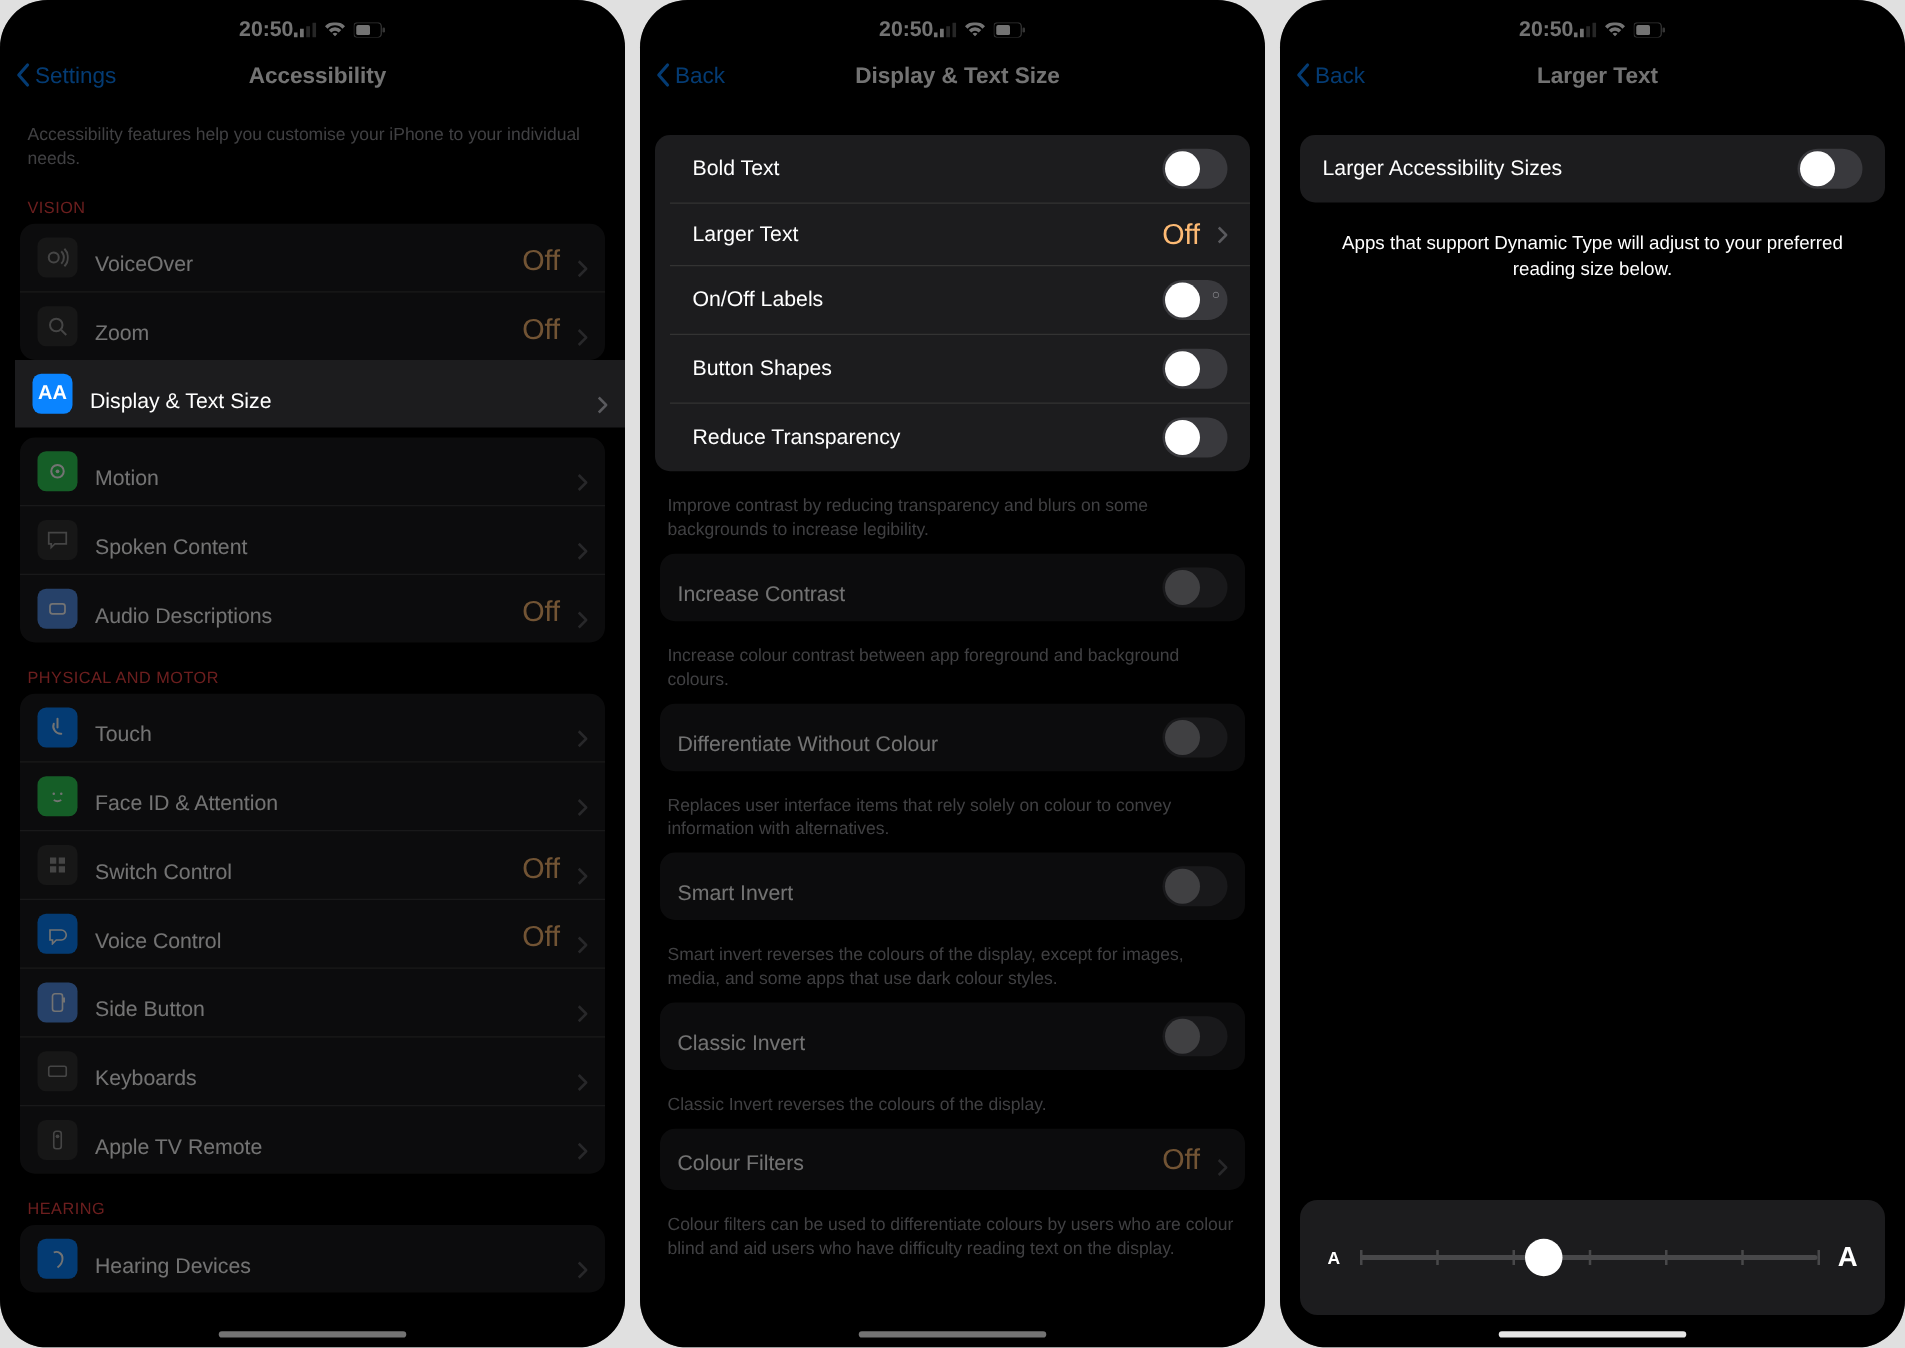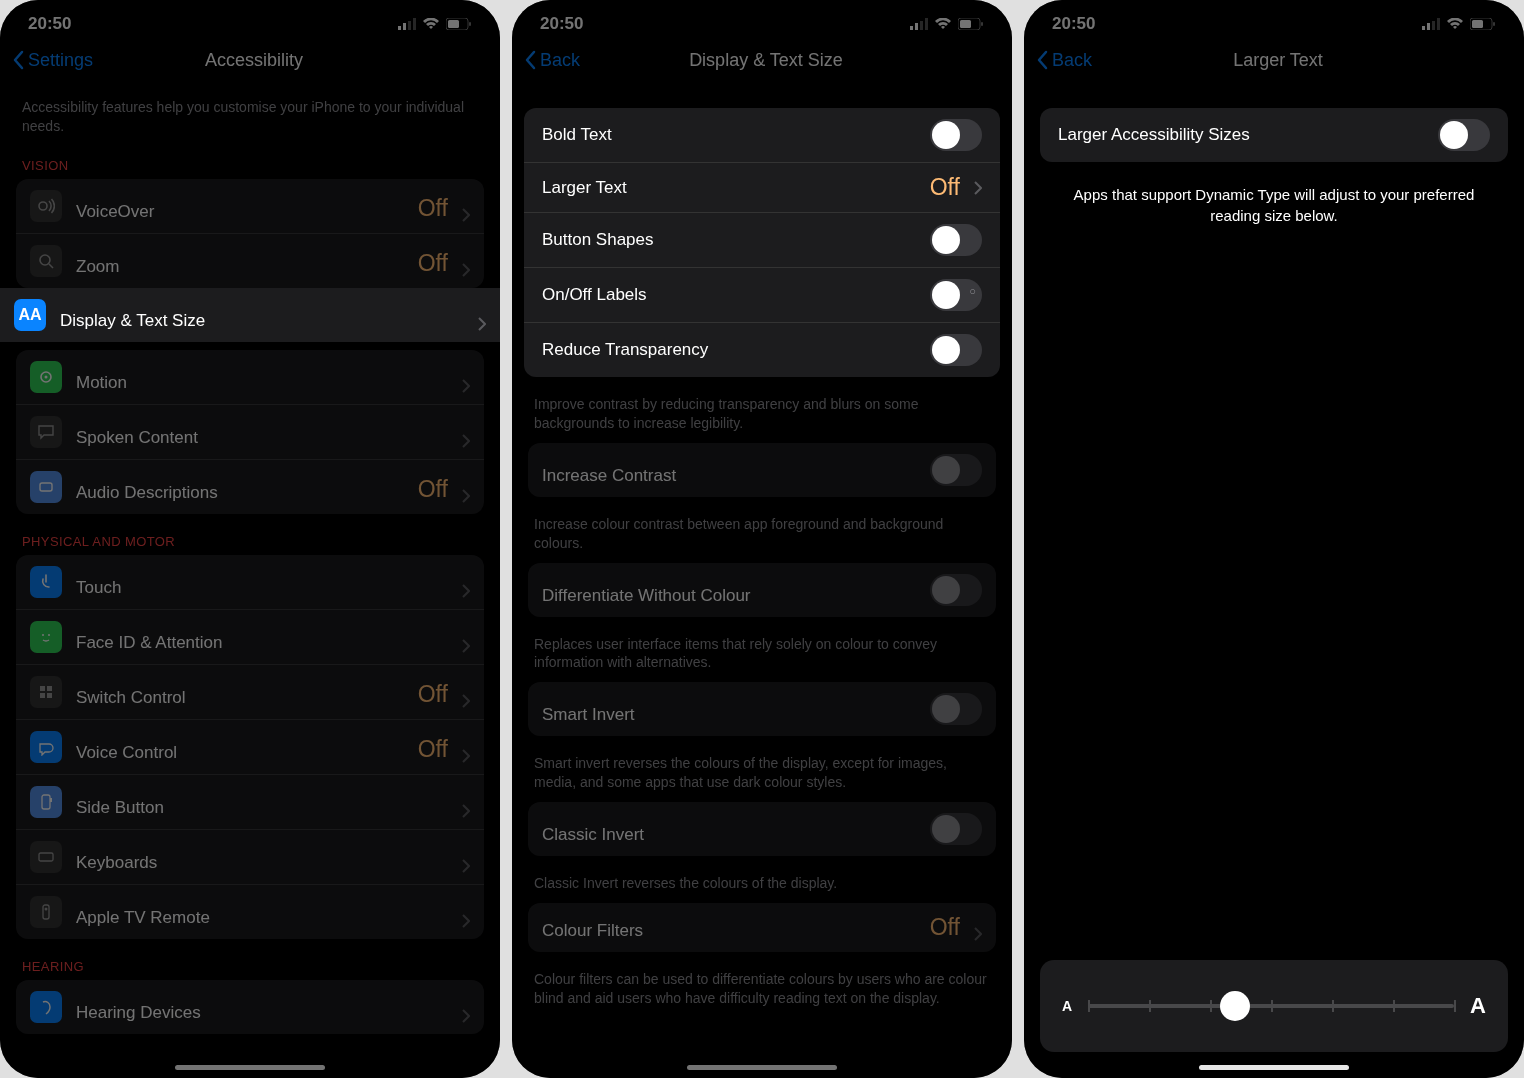--- a/index.html
+++ b/index.html
@@ -26,24 +26,24 @@
   }
   
   .dim::after {
     content: "";
     position: absolute;
     inset: 0;
     background: rgba(0,0,0,0.55);
     pointer-events: none;
     z-index: 5;
   }
-  .no-dim { position: relative; z-index: 10; }
+  .no-dim { position: relative; z-index: 10; padding-left: 12px; }
   .status-bar {
     display: flex;
-    justify-content: space-between;
+    justify-content: center;
     align-items: center;
     padding: 14px 28px 6px 28px;
     font-size: 17px;
     font-weight: 600;
   }
   .status-right { display: flex; align-items: center; gap: 6px; }
   .nav-bar {
     display: flex;
     align-items: center;
     justify-content: center;
@@ -53,21 +53,21 @@
   }
   .nav-back {
     position: absolute;
     left: 12px;
     display: flex;
     align-items: center;
     gap: 4px;
     color: #0a84ff;
     font-size: 18px;
   }
-  .nav-title { font-size: 18px; font-weight: 400; }
+  .nav-title { font-size: 18px; font-weight: 700; }
   .scroll { flex: 1; overflow-y: hidden; padding: 0 16px; }
   .desc {
     color: #8e8e93;
     font-size: 14px;
     line-height: 1.35;
     padding: 10px 6px;
   }
   .section-header {
     color: #ef4444;
     font-size: 13px;
@@ -458,28 +458,28 @@
           </div>
       </div>
       <div class="hl-row">
         <div class="row-label">Larger Text</div>
         <div class="row-value">Off</div>
         <svg class="chev" width="8" height="14" viewBox="0 0 8 14">
             <path d="M1 1 L7 7 L1 13" fill="none" stroke="#5a5a5e" stroke-width="2"></path>
           </svg>
       </div>
       <div class="hl-row">
-        <div class="row-label">Button Shapes</div>
-        <div class="toggle">
-            <div class="knob"></div>
-          </div>
-      </div>
-      <div class="hl-row">
         <div class="row-label">On/Off Labels</div>
         <div class="toggle onoff">
+            <div class="knob"></div>
+          </div>
+      </div>
+      <div class="hl-row">
+        <div class="row-label">Button Shapes</div>
+        <div class="toggle">
             <div class="knob"></div>
           </div>
       </div>
       <div class="hl-row">
         <div class="row-label">Reduce Transparency</div>
         <div class="toggle">
             <div class="knob"></div>
           </div>
       </div>
     </div>

